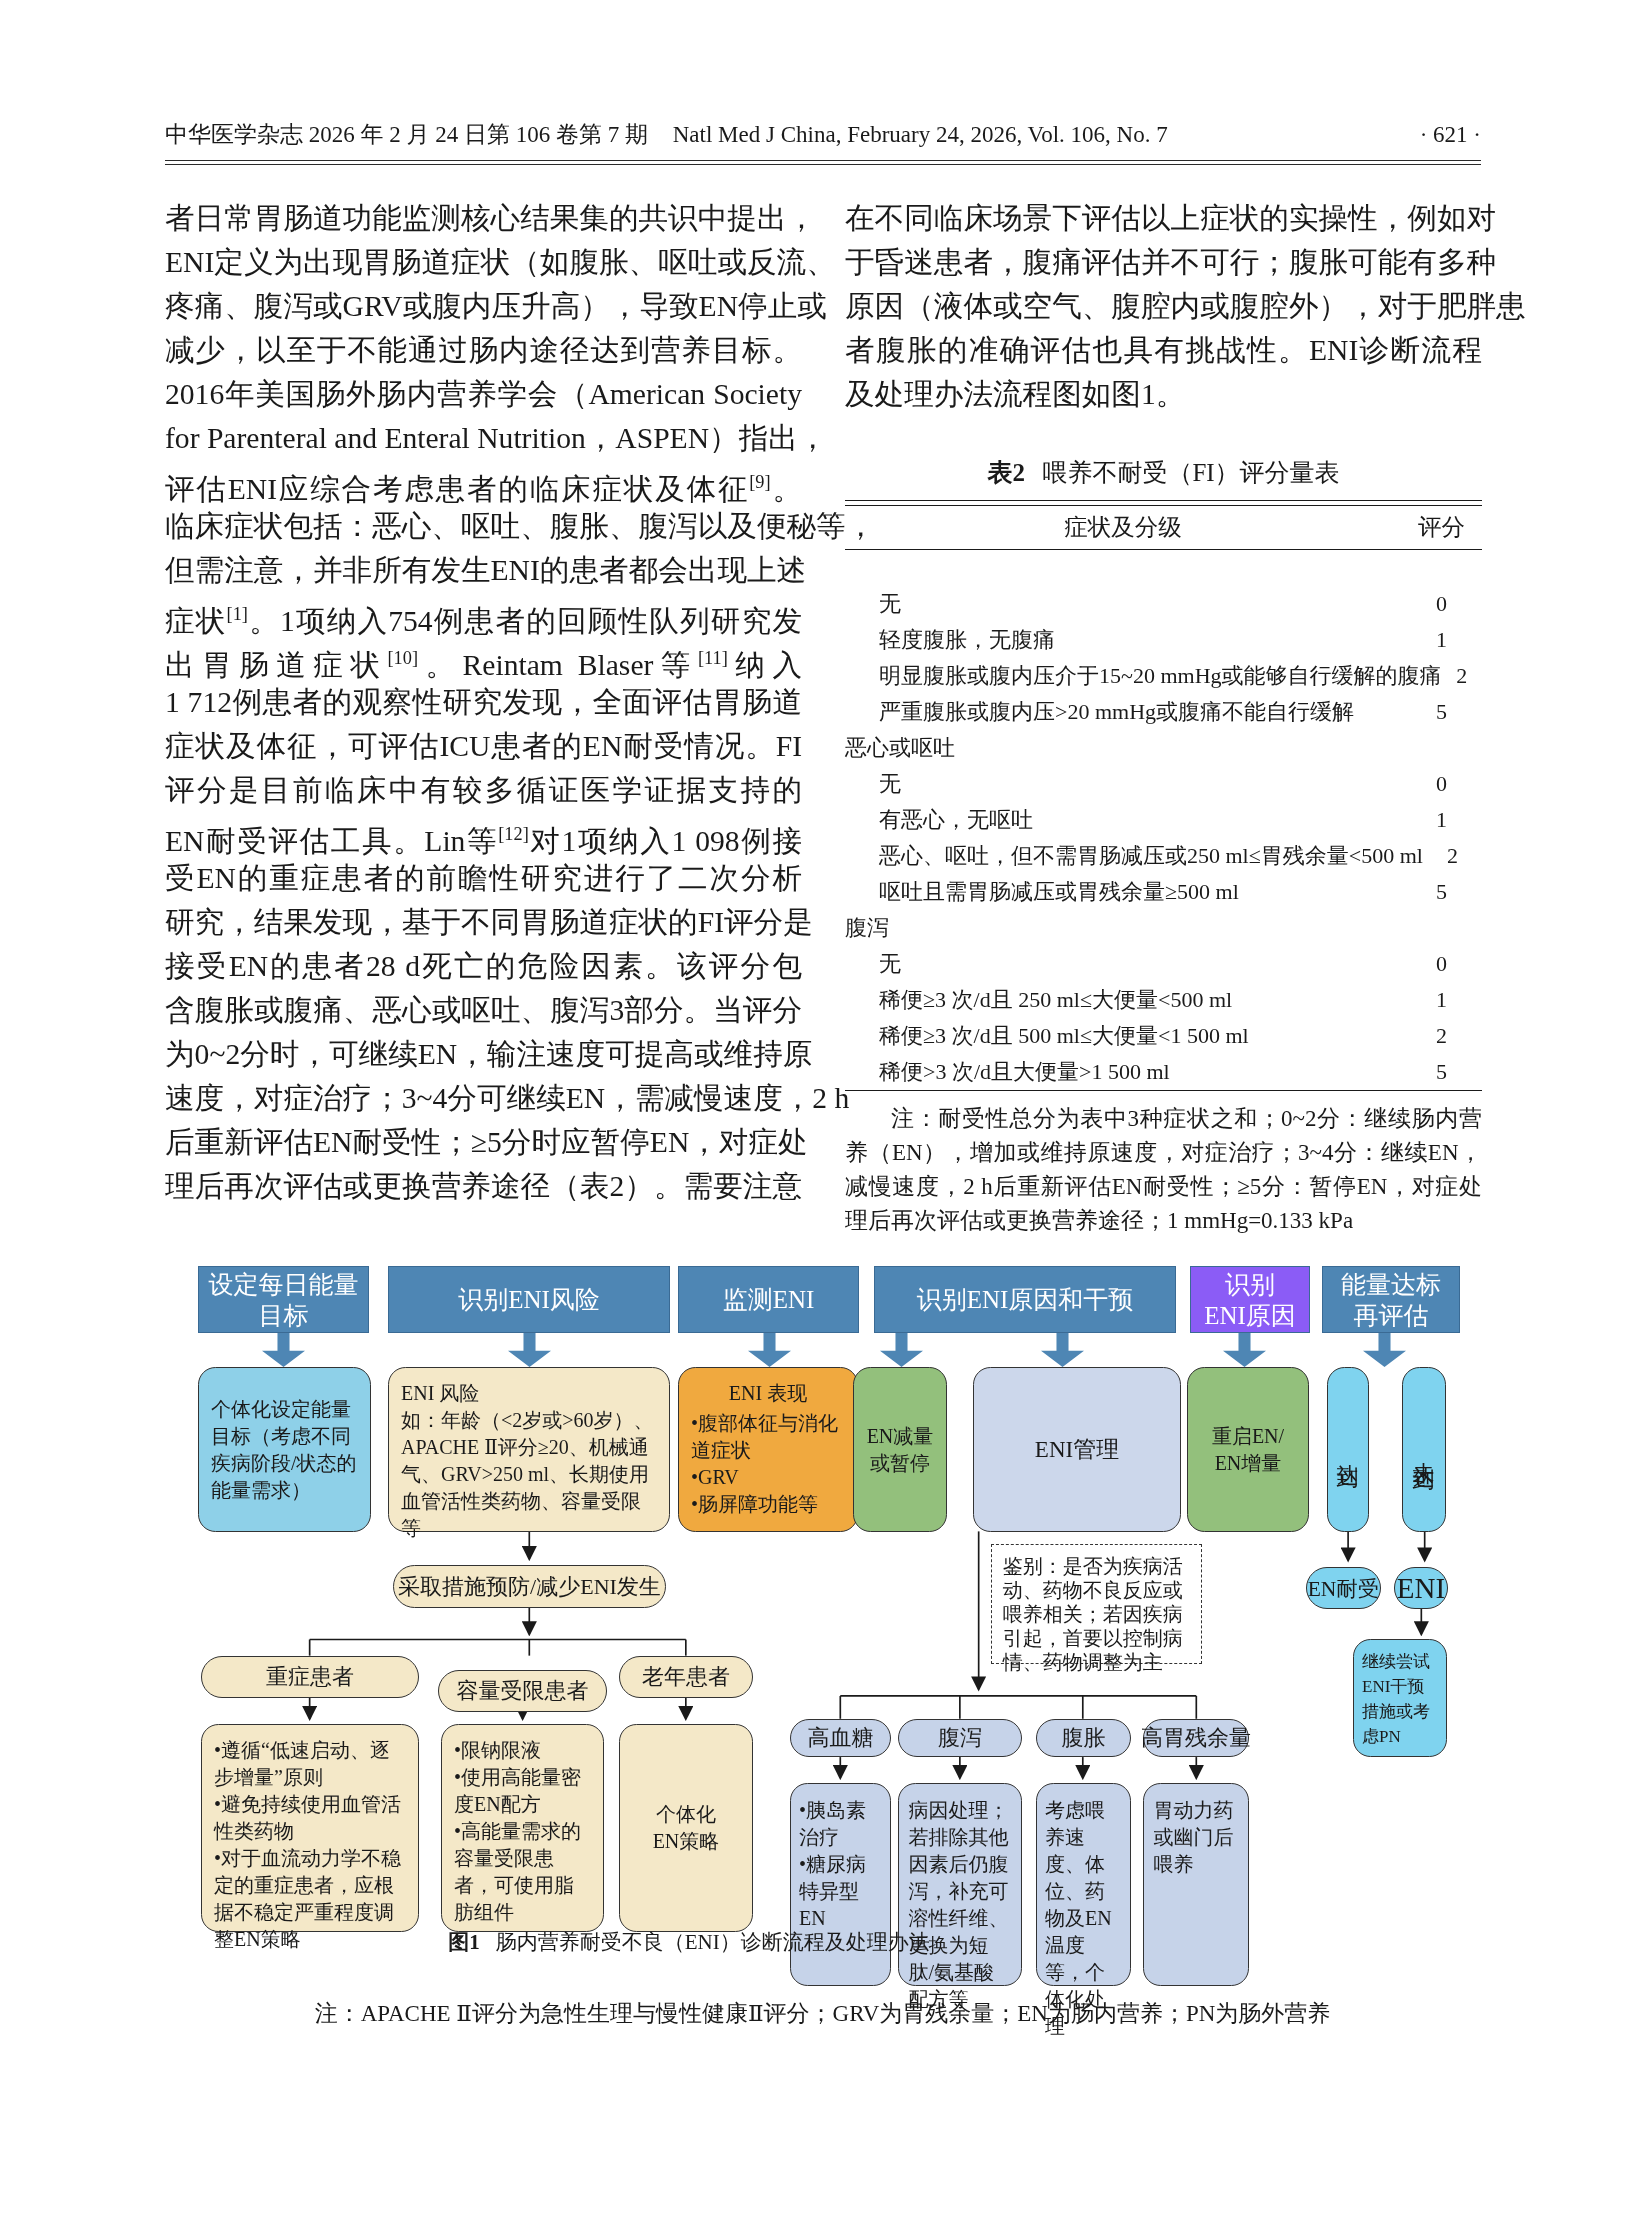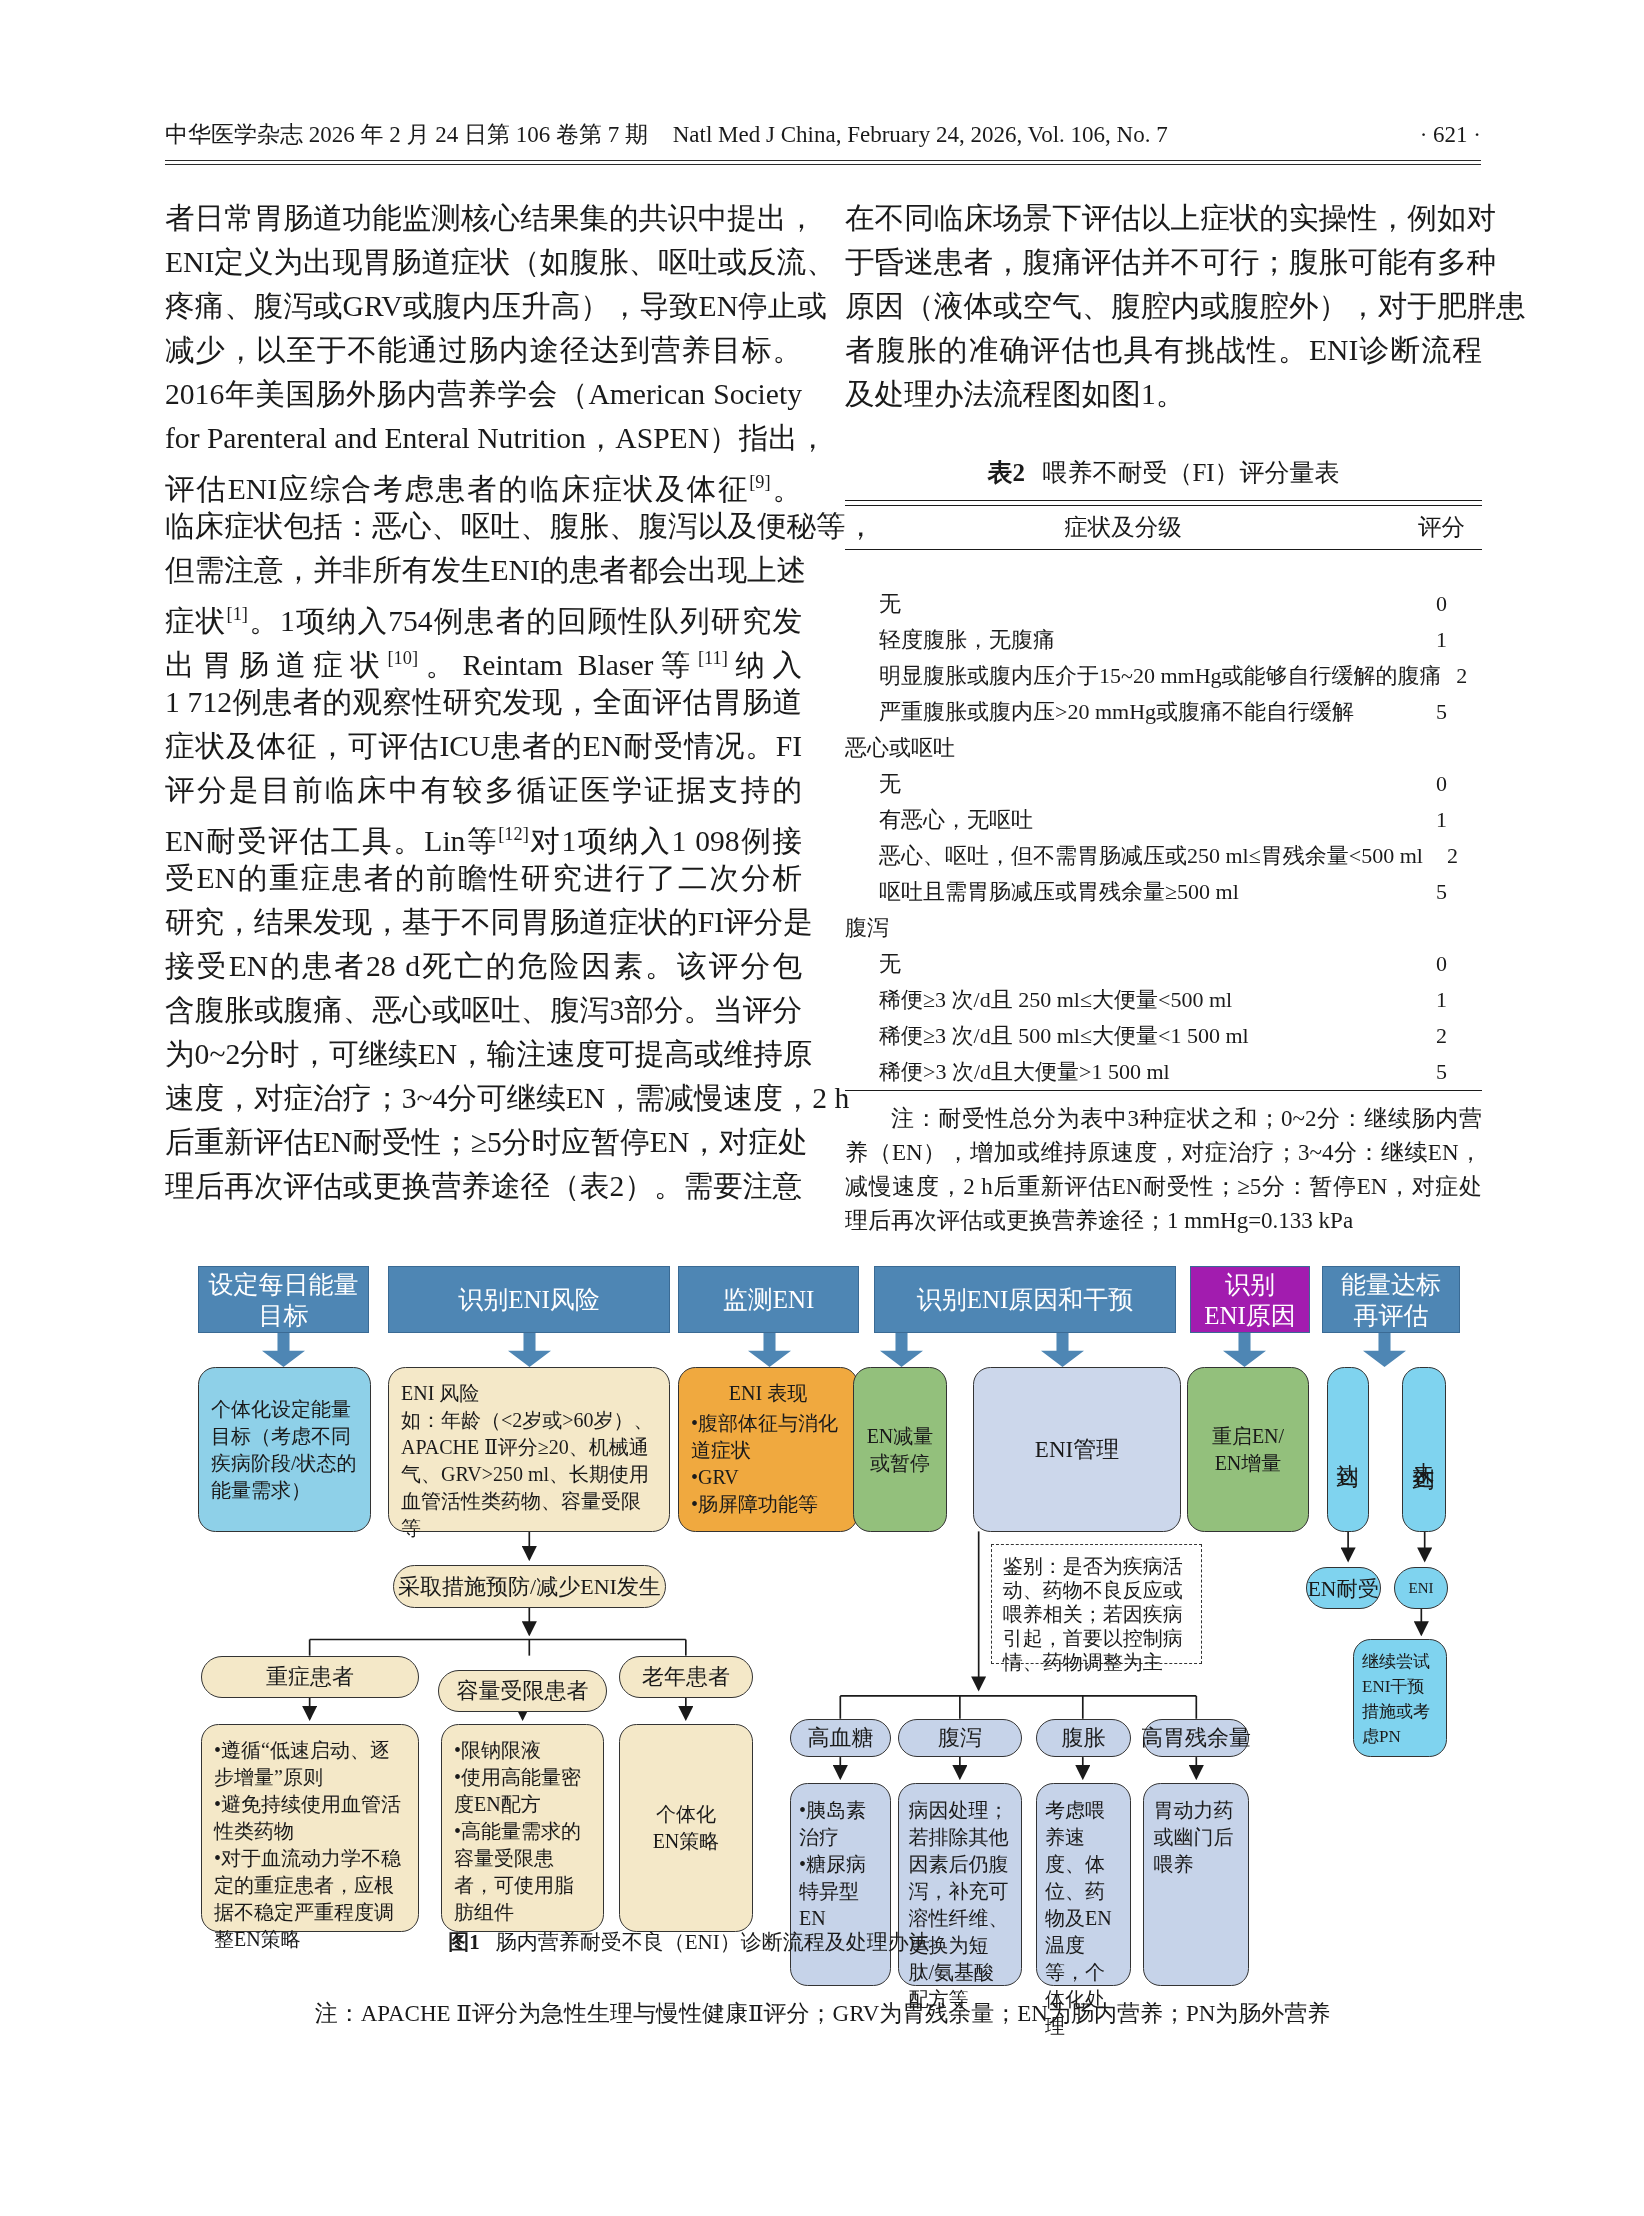--- a/index.html
+++ b/index.html
@@ -207,21 +207,21 @@
       <line x1="2007" y1="395" x2="2007" y2="438" marker-end="url(#ah)"></line>
       <line x1="2121" y1="395" x2="2121" y2="438" marker-end="url(#ah)"></line>
       <line x1="2116" y1="510" x2="2116" y2="548" marker-end="url(#ah)"></line>
     </g>
   </svg>
 
   <div class="fbox hd" style="left: 198px; top: 0px; width: 171px; height: 67px; background: rgb(78, 134, 180);">设定每日能量目标</div>
   <div class="fbox hd" style="left: 388px; top: 0px; width: 282px; height: 67px; background: rgb(78, 134, 180);">识别ENI风险</div>
   <div class="fbox hd" style="left: 678px; top: 0px; width: 181px; height: 67px; background: rgb(78, 134, 180);">监测ENI</div>
   <div class="fbox hd" style="left: 874px; top: 0px; width: 302px; height: 67px; background: rgb(78, 134, 180);">识别ENI原因和干预</div>
-  <div class="fbox hd" style="left: 1190px; top: 0px; width: 120px; height: 67px; background: #a21caf;">识别
+  <div class="fbox hd" style="left: 1190px; top: 0px; width: 120px; height: 67px; background: #8b5cf6;">识别
 ENI原因</div>
   <div class="fbox hd" style="left: 1322px; top: 0px; width: 138px; height: 67px; background: rgb(78, 134, 180);">能量达标
 再评估</div>
 
   <div class="fat-arrow" style="left: 262px; background: rgb(78, 134, 180);"></div>
   <div class="fat-arrow" style="left: 508px; background: rgb(78, 134, 180);"></div>
   <div class="fat-arrow" style="left: 748px; background: rgb(78, 134, 180);"></div>
   <div class="fat-arrow" style="left: 880px; background: rgb(78, 134, 180);"></div>
   <div class="fat-arrow" style="left: 1041px; background: rgb(78, 134, 180);"></div>
   <div class="fat-arrow" style="left: 1223px; background: rgb(78, 134, 180);"></div>
@@ -263,21 +263,21 @@
   <div class="fbox pill node" style="left: 898px; top: 453px; width: 124px; height: 38px; background: rgb(198, 211, 233);">腹泻</div>
   <div class="fbox pill node" style="left: 1036px; top: 453px; width: 95px; height: 38px; background: rgb(198, 211, 233);">腹胀</div>
   <div class="fbox pill node" style="left: 1143px; top: 453px; width: 106px; height: 38px; background: rgb(198, 211, 233);">高胃残余量</div>
   <div class="fbox rnd node padded pre" style="left: 790px; top: 517px; width: 101px; height: 203px; padding: 13.4px 8px; background: rgb(198, 211, 233);">•胰岛素治疗
 •糖尿病特异型EN</div>
   <div class="fbox rnd node padded" style="left: 898px; top: 517px; width: 124px; height: 203px; padding: 13.4px 9.4px; background: rgb(198, 211, 233);">病因处理；若排除其他因素后仍腹泻，补充可溶性纤维、更换为短肽/氨基酸配方等</div>
   <div class="fbox rnd node padded" style="left: 1036px; top: 517px; width: 95px; height: 203px; padding: 13.4px 8px; background: rgb(198, 211, 233);">考虑喂养速度、体位、药物及EN温度等，个体化处理</div>
   <div class="fbox rnd node padded" style="left: 1143px; top: 517px; width: 106px; height: 203px; padding: 13.4px 9.4px; background: rgb(198, 211, 233);">胃动力药或幽门后喂养</div>
 
   <div class="fbox pill cyan" style="left: 1306px; top: 301px; width: 75px; height: 42px; font-size: 21.5px; background: rgb(127, 211, 239);">EN耐受</div>
-  <div class="fbox pill cyan" style="left: 1394px; top: 301px; width: 54px; height: 42px; font-size: 15px; background: rgb(127, 211, 239);">ENI</div>
+  <div class="fbox pill cyan" style="left: 1394px; top: 301px; width: 54px; height: 42px; font-size: 29px; background: rgb(127, 211, 239);">ENI</div>
   <div class="fbox rnd cyan padded" style="left: 1353px; top: 373px; width: 94px; height: 118px; font-size: 17px; line-height: 25px; padding: 9.4px 8px; background: rgb(127, 211, 239);">继续尝试ENI干预措施或考虑PN</div>
 </div>
 
 <div class="fig-note">注：APACHE Ⅱ评分为急性生理与慢性健康Ⅱ评分；GRV为胃残余量；EN为肠内营养；PN为肠外营养</div>
 <div class="fig-caption">
   <b>图1</b><span>肠内营养耐受不良（ENI）诊断流程及处理办法</span>
 </div>
 
 
 </body></html>

